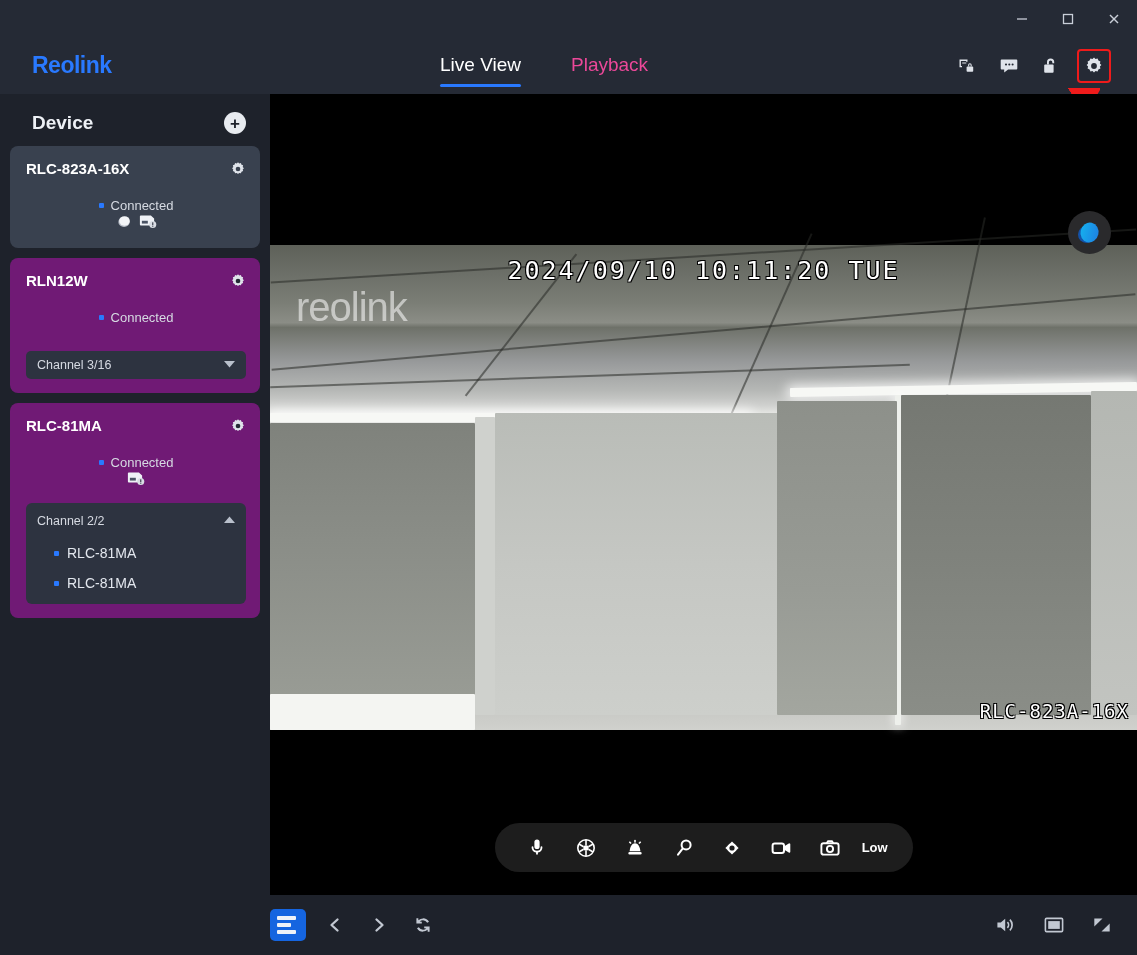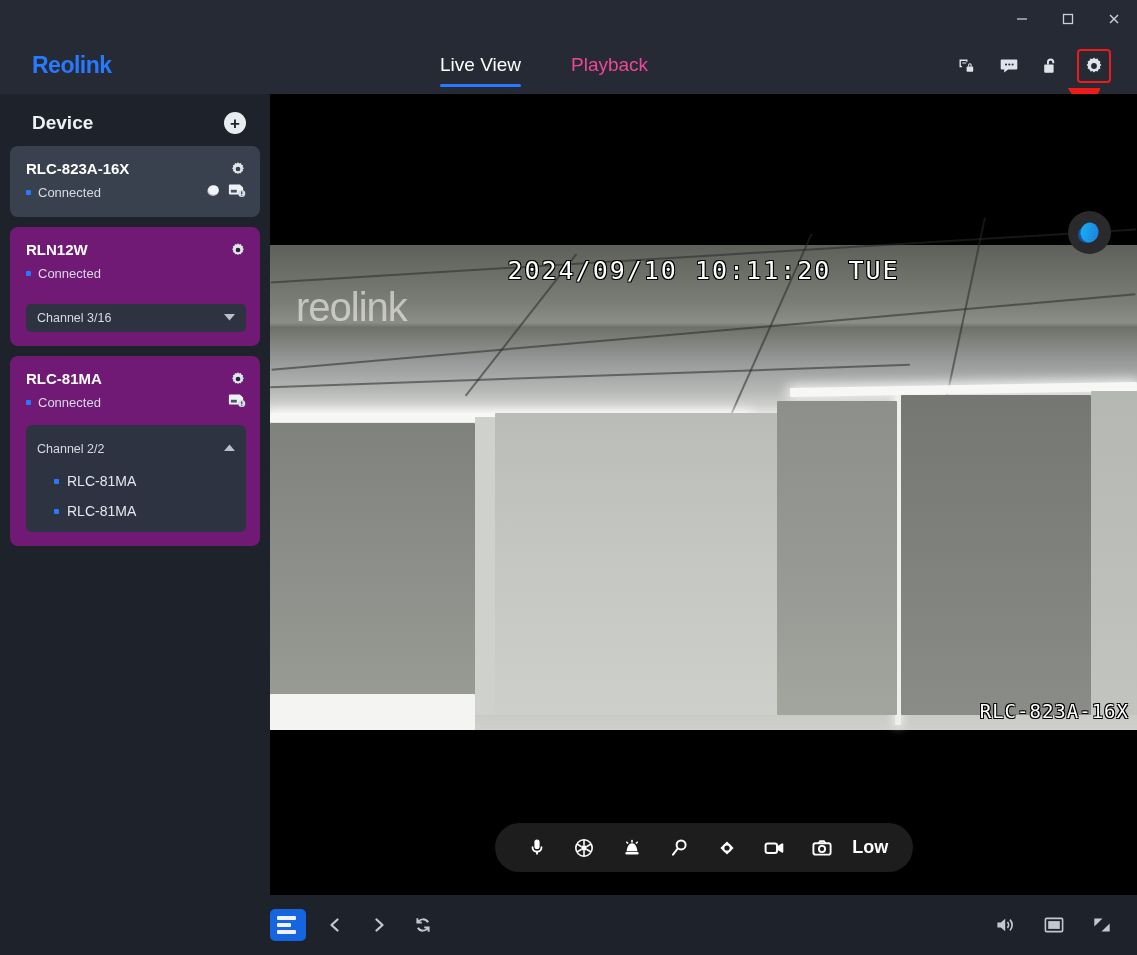--- a/index.html
+++ b/index.html
@@ -93,21 +93,21 @@
     background: #701a75;
     border-radius: 8px;
     padding: 14px 14px 14px 16px;
   }
   .dev-card.selected { background: #39414f; }
   .dev-row1 { display: flex; align-items: center; justify-content: space-between; }
   .dev-name { font-size: 15px; font-weight: bold; color: #ffffff; }
   .dev-gear { color: #dfe3ea; display: flex; }
   .dev-row2 {
     display: flex; align-items: center; justify-content: space-between;
-    margin-top: 5px; min-height: 20px;
+    margin-top: 21px; min-height: 20px; flex-direction: column;
   }
   .dev-status { display: flex; align-items: center; gap: 7px; }
   .dot { width: 5px; height: 5px; background: #2979ff; border-radius: 1px; }
   .status-text { font-size: 13px; color: #d6dae2; }
   .mini-icons { display: flex; align-items: center; gap: 6px; }
   .chan-bar {
     margin-top: 21px;
     background: #2d3340;
     border-radius: 5px;
     padding: 7px 11px;
@@ -116,21 +116,21 @@
   .chan-label { font-size: 12.5px; color: #d6dae2; }
   .chev { color: #b9c0cc; font-size: 10px; line-height: 1; }
   .chan-list { margin-top: 6px; }
   .chan-item {
     display: flex; align-items: center; gap: 8px;
     padding: 7px 0 7px 18px;
   }
   .chan-item .dot { background: #2979ff; }
   .chan-name { font-size: 14px; color: #e3e7ee; }
   .chan-expanded { background: #2d3340; border-radius: 6px; padding: 8px 10px 6px 10px; margin-top: 12px; }
-  .chan-expanded .chan-bar { background: transparent; margin-top: 7px; padding: 2px 1px 4px 1px; }
+  .chan-expanded .chan-bar { background: transparent; margin-top: 1px; padding: 2px 1px 4px 1px; }
 
   
   .stage {
     position: absolute; top: 94px; left: 270px;
     width: 867px; height: 801px;
     background: #000000;
     overflow: hidden;
   }
   .video {
     position: absolute; top: 151px; left: 0;
@@ -186,21 +186,21 @@
     background: #1d1d1d;
     border-radius: 25px;
     display: flex; align-items: center; justify-content: space-around;
     padding: 0 18px;
   }
   .vt-btn {
     width: 34px; height: 34px;
     display: flex; align-items: center; justify-content: center;
     color: #ffffff;
   }
-  .vt-text { font-size: 18px; font-weight: bold; color: #ffffff; }
+  .vt-text { font-size: 13px; font-weight: bold; color: #ffffff; }
 
   
   .bottombar {
     position: absolute; top: 895px; left: 270px;
     width: 867px; height: 60px;
     background: #1e222b;
     display: flex; align-items: center;
     padding: 0 20px 0 0;
   }
   .bb-left { display: flex; align-items: center; gap: 14px; margin-left: 0; }

